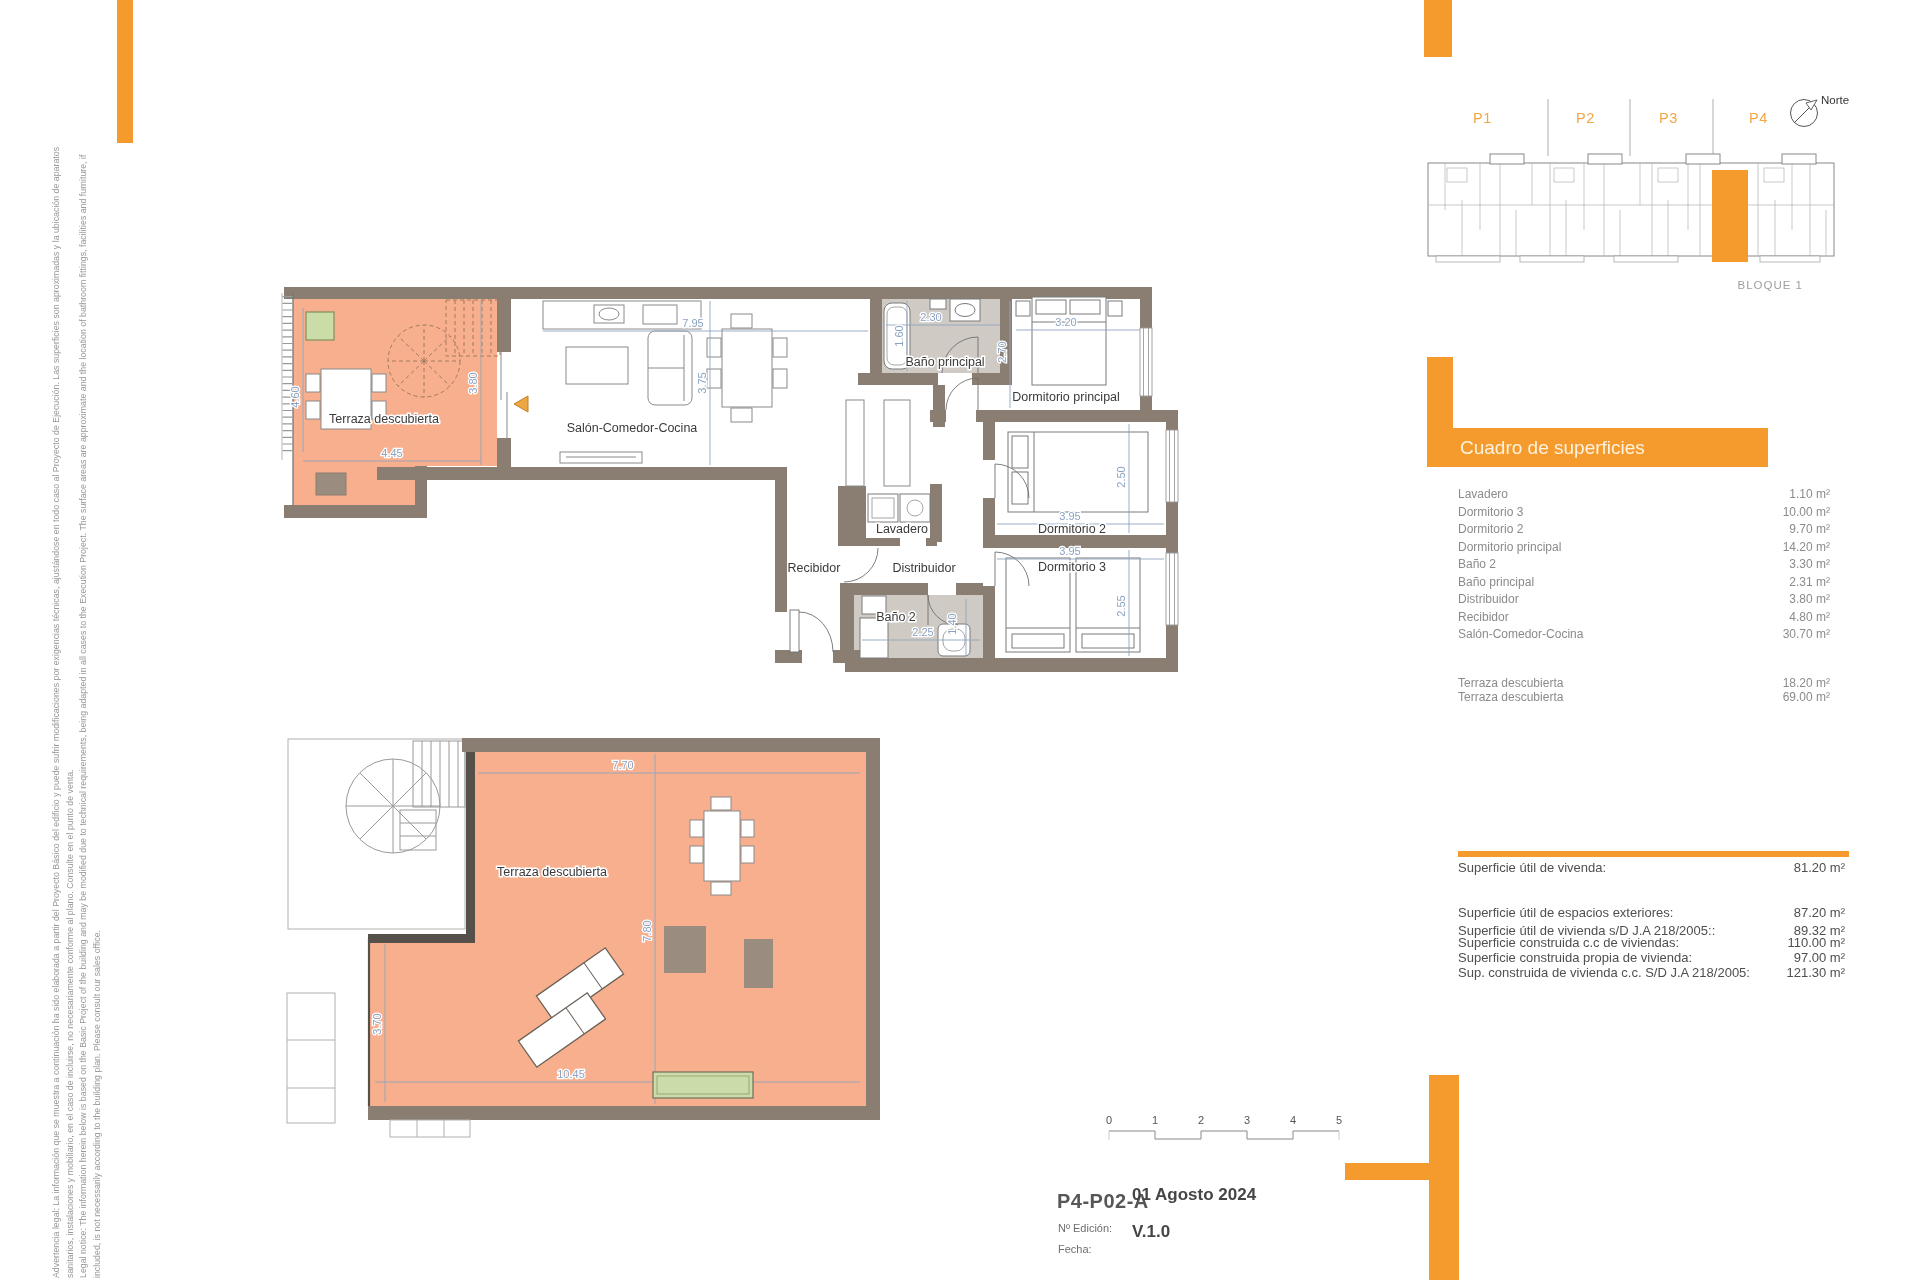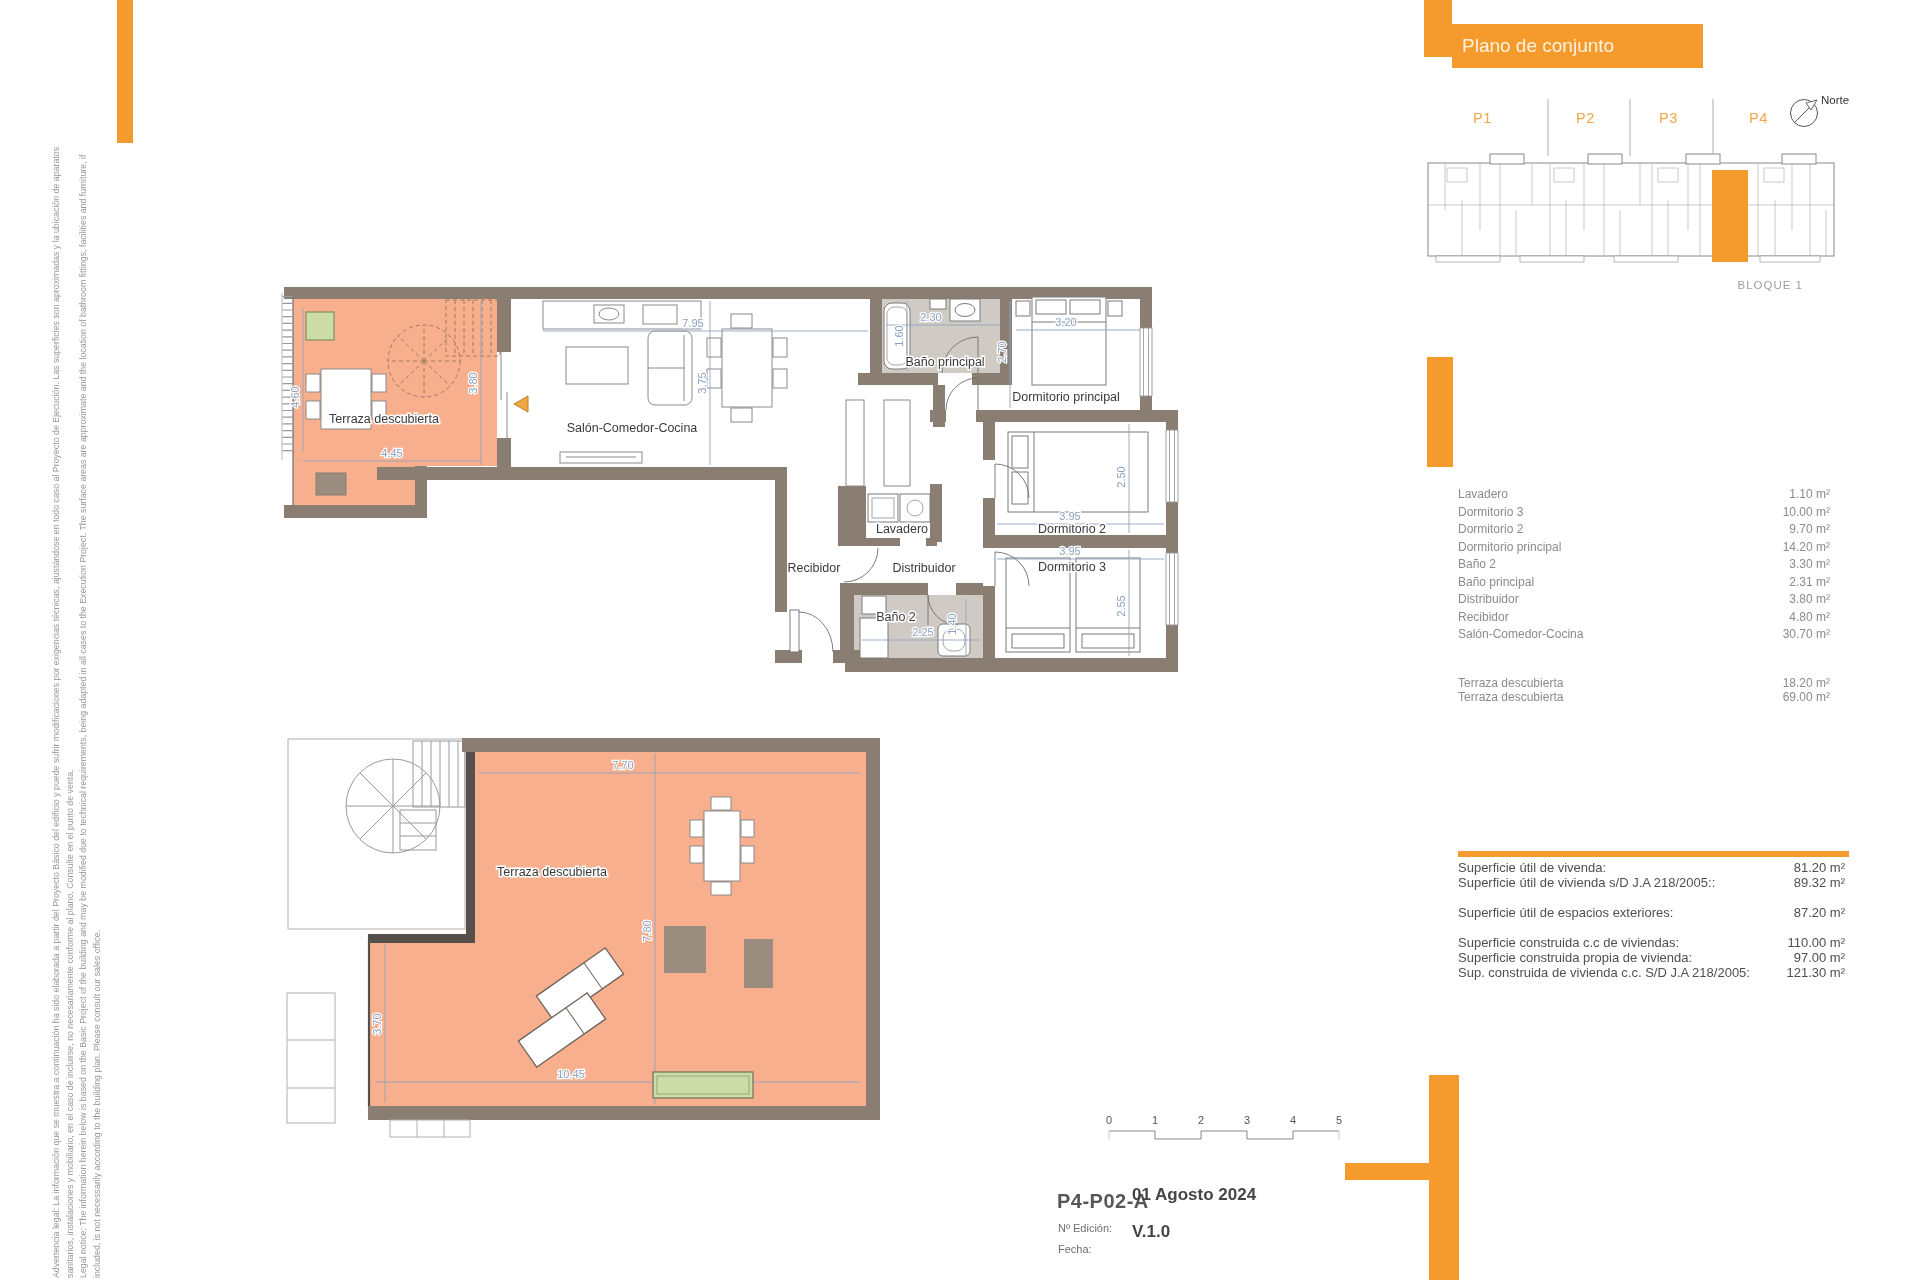--- a/index.html
+++ b/index.html
@@ -43,22 +43,22 @@
     <div>Legal notice: The information herein below is based on the Basic Project of the building and may be modified due to technical requirements, being adapted in all cases to the Execution Project. The surface areas are approximate and the location of bathroom fittings, facilities and furniture, if</div>
     <div>included, is not necessarily according to the building plan. Please consult our sales office.</div>
   </div>
 
   <div class="abs orange" style="left:117px;top:0;width:16px;height:143px;"></div>
   <div class="abs orange" style="left:1424px;top:0;width:28px;height:57px;"></div>
   <div class="abs orange" style="left:1427px;top:357px;width:26px;height:110px;"></div>
   <div class="abs orange" style="left:1429px;top:1075px;width:30px;height:205px;"></div>
   <div class="abs orange" style="left:1345px;top:1163px;width:114px;height:17px;"></div>
 
-  <div class="hdr-box" style="left:1452px;top:24px;width:241px;height:44px;padding-left:10px;">
-    <span>Plano de conjunto</span>
+  <div class="hdr-box" style="left:1427px;top:428px;width:308px;height:39px;padding-left:33px;">
+    <span>Cuadro de superficies</span>
   </div>
 
   <span class="p-label" style="left:1473px;top:110px;">P1</span>
   <span class="p-label" style="left:1576px;top:110px;">P2</span>
   <span class="p-label" style="left:1659px;top:110px;">P3</span>
   <span class="p-label" style="left:1749px;top:110px;">P4</span>
 
   <svg class="abs" style="left:1420px;top:85px;" width="440" height="215" viewBox="1420 85 440 215">
     <g stroke="#9a9a9a" stroke-width="0.8">
       <line x1="1548" y1="99" x2="1548" y2="156"></line>
@@ -469,21 +469,21 @@
   <div class="t-row" style="top:690px;">
     <span>Terraza descubierta</span>
       <span>69.00 m²</span>
     </div>
 
   <div class="abs orange" style="left:1458px;top:851px;width:391px;height:6px;"></div>
   <div class="s-row" style="top:861px;">
     <span>Superficie útil de vivenda:</span>
       <span>81.20 m²</span>
     </div>
-  <div class="s-row" style="top:876px;gap:32px;">
+  <div class="s-row" style="top:924px;gap:32px;">
     <span>Superficie útil de vivienda s/D J.A 218/2005::</span>
       <span>89.32 m²</span>
     </div>
   <div class="s-row" style="top:906px;">
     <span>Superficie útil de espacios exteriores:</span>
       <span>87.20 m²</span>
     </div>
   <div class="s-row" style="top:936px;">
     <span>Superficie construida c.c de viviendas:</span>
       <span>110.00 m²</span>

